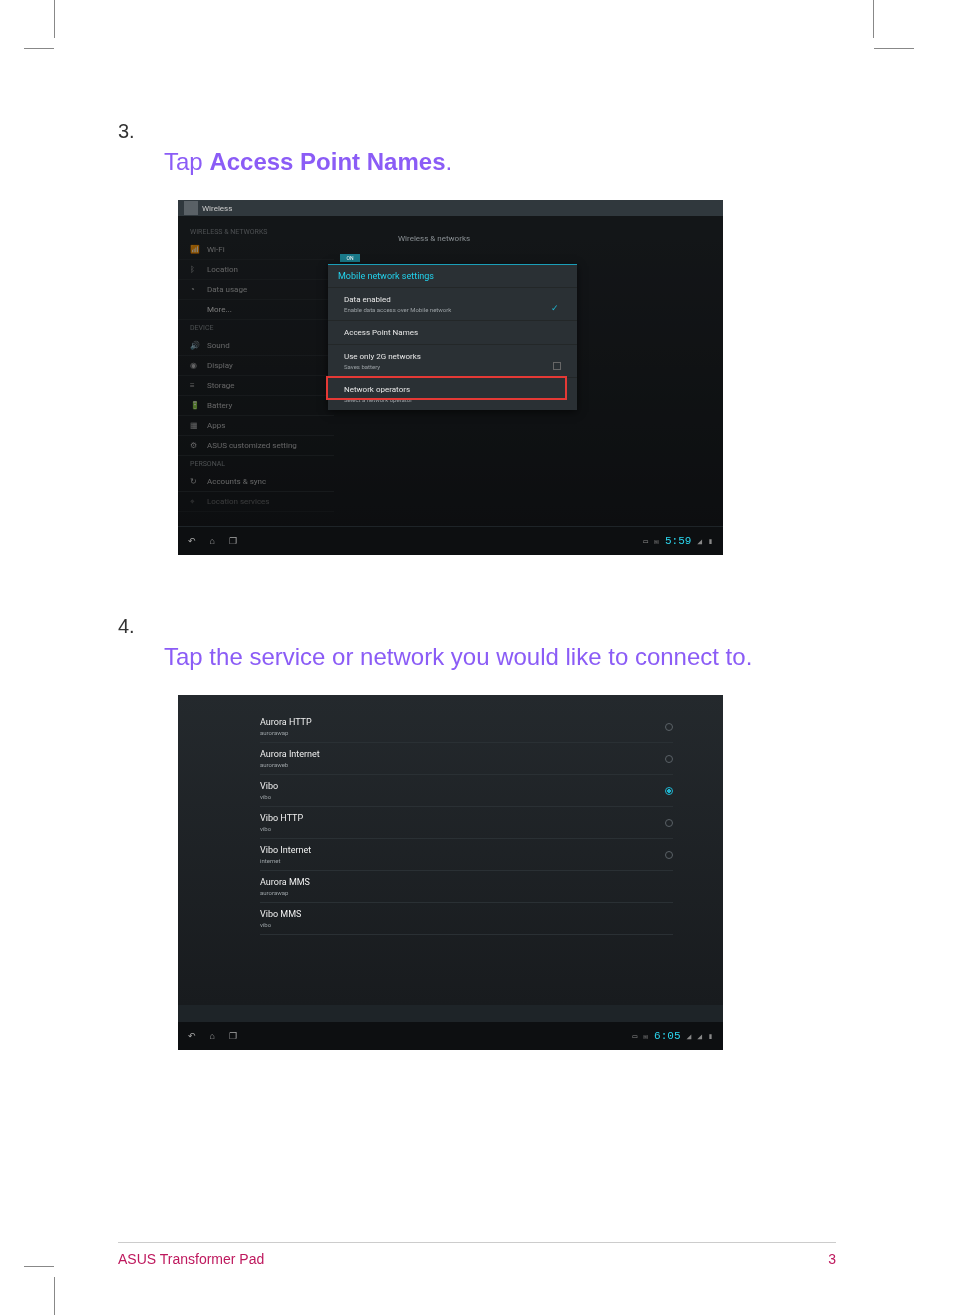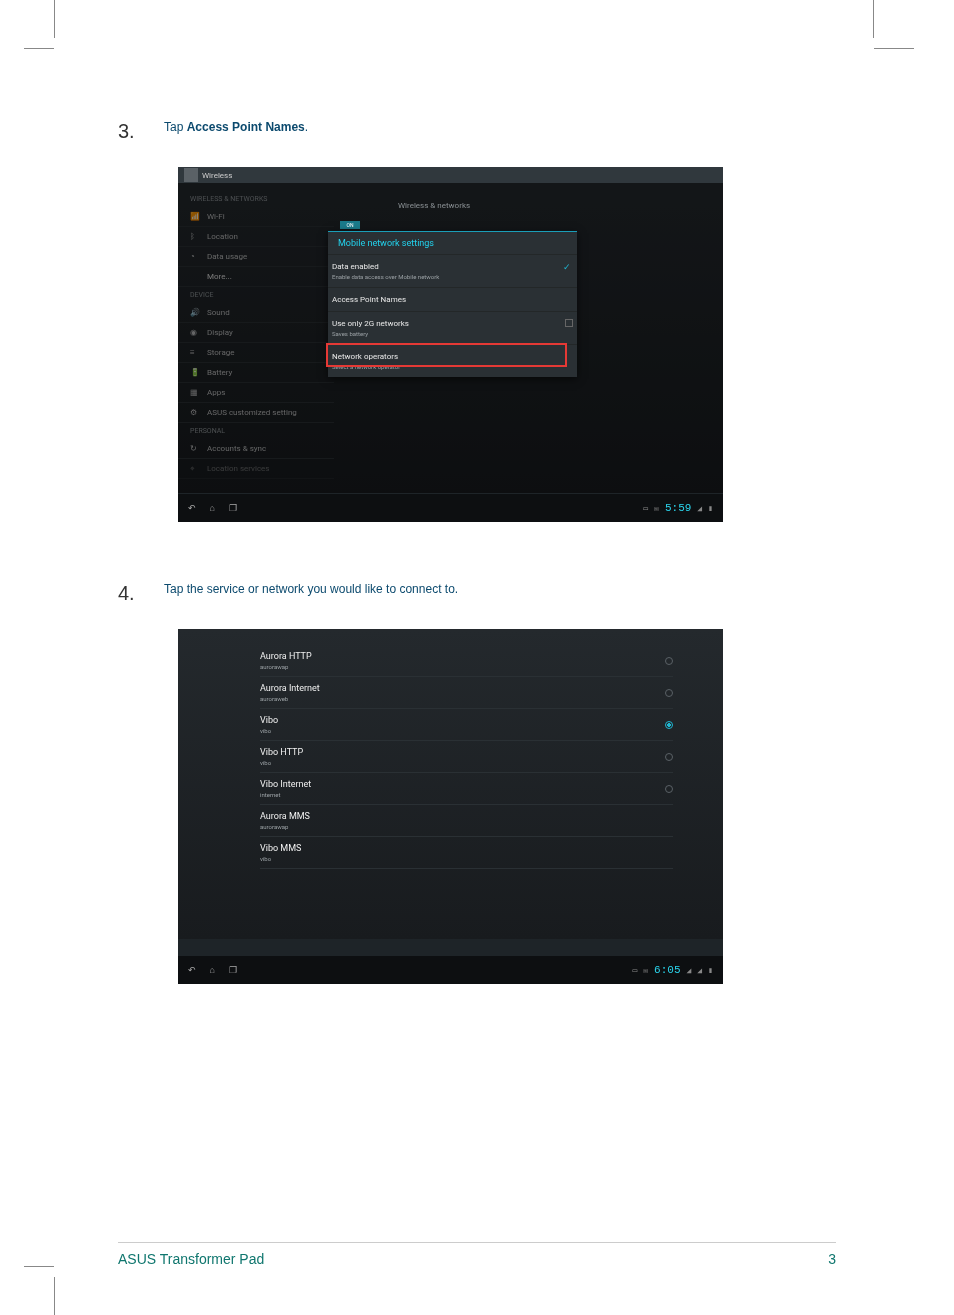--- a/index.html
+++ b/index.html
@@ -12,21 +12,21 @@
     }
     .crop-tl { position: absolute; top: 48px; left: 24px; width: 30px; height: 1px; background: #888; }
     .crop-tl-v { position: absolute; top: 0; left: 54px; width: 1px; height: 38px; background: #888; }
     .crop-tr { position: absolute; top: 48px; right: 40px; width: 40px; height: 1px; background: #888; }
     .crop-tr-v { position: absolute; top: 0; right: 80px; width: 1px; height: 38px; background: #888; }
     .crop-bl { position: absolute; bottom: 48px; left: 24px; width: 30px; height: 1px; background: #888; }
     .crop-bl-v { position: absolute; bottom: 0; left: 54px; width: 1px; height: 38px; background: #888; }
     .page { padding: 120px 118px 60px 118px; }
     .step-row { display: flex; margin-bottom: 24px; }
     .step-num { width: 46px; font-size: 20px; color: #333; }
-    .step-text { font-size: 12px; color: #0c4a6e; }
+    .step-text { font-size: 24px; color: #8b5cf6; margin-top: 28px; }
     .step-text b { font-weight: 700; }
     .shot {
       width: 545px;
       height: 355px;
       margin-left: 60px;
       margin-bottom: 60px;
       background: #1e2428;
       position: relative;
       font-family: Roboto, Arial, sans-serif;
       overflow: hidden;
@@ -68,25 +68,25 @@
       border-top: 1px solid #1a9eb8;
       box-shadow: 0 2px 8px rgba(0,0,0,0.6);
     }
     .dialog-title {
       padding: 6px 10px;
       color: #22d3ee;
       font-size: 9px;
       border-bottom: 1px solid #232728;
     }
     .dialog-row {
-      padding: 7px 4px;
+      padding: 7px 16px;
       border-bottom: 1px solid #232728;
       display: flex;
       justify-content: space-between;
-      align-items: flex-start;
+      align-items: flex-end;
     }
     .dialog-row .dr-text { font-size: 8px; color: #e8e8e8; }
     .dialog-row .dr-sub { font-size: 6px; color: #9aa0a4; margin-top: 2px; }
     .check-on { width: 10px; height: 10px; color: #1fb6d1; font-size: 9px; }
     .check-off { width: 8px; height: 8px; border: 1px solid #666; }
     .content-header {
       position: absolute; top: 18px; left: 220px;
       font-size: 8px; color: #8a9094;
     }
     .redbox {
@@ -128,21 +128,21 @@
       border-bottom: 1px solid #2a3034;
       margin-left: 32px;
     }
     .apn-name { font-size: 9px; color: #f0f0f0; }
     .apn-sub { font-size: 6px; color: #9aa0a4; margin-top: 2px; }
     .radio-off { width: 8px; height: 8px; border: 1px solid #5a6166; border-radius: 50%; }
     .radio-on { width: 8px; height: 8px; border: 1px solid #1fb6d1; border-radius: 50%; background: radial-gradient(#1fb6d1 40%, transparent 45%); }
     .footer {
       position: absolute; bottom: 48px; left: 118px; right: 118px;
       display: flex; justify-content: space-between;
-      font-size: 14px; color: #0f766e;
+      font-size: 14px; color: #be185d;
       border-top: 1px solid #ccc;
       padding-top: 8px;
     }
   </style>
 </head>
 <body>
 
 <div class="crop-tl"></div>
 <div class="crop-tl-v"></div>
 <div class="crop-tr"></div>

